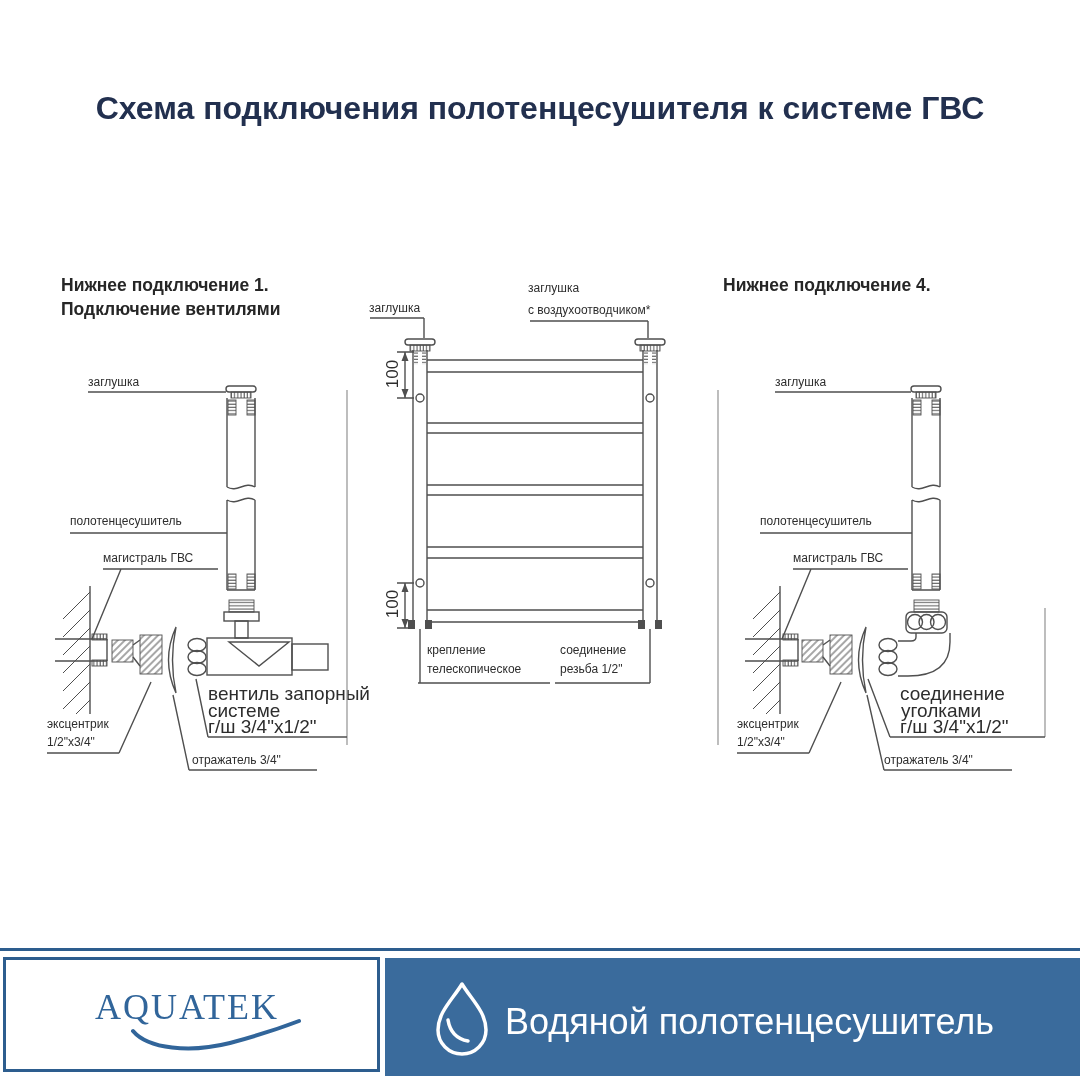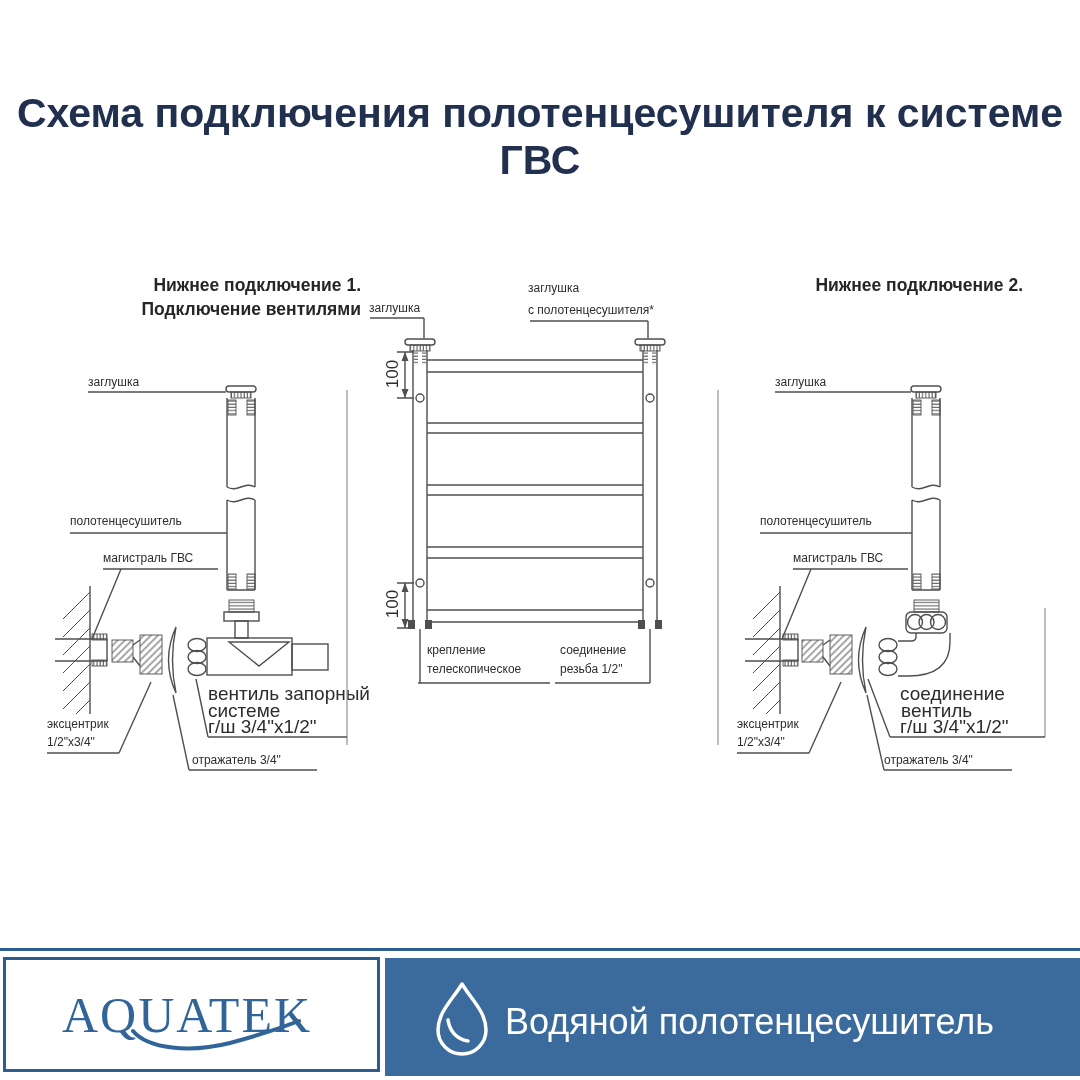--- a/index.html
+++ b/index.html
@@ -1,89 +1,89 @@
 <!DOCTYPE html>
 <html style="--title: #22304f; --label: #2d2d2d; --line: #4f4f4f; --banner: #3a6b9c; --frame: #2d5d8e; --brand: #31659a;"><head>
 <meta charset="utf-8">
 <style>
   html,body{margin:0;padding:0;background:#fff}
   .page{position:relative;width:1080px;height:1080px;background:#fff;overflow:hidden;
         font-family:"Liberation Sans",sans-serif}
   .title{position:absolute;left:0;top:90px;width:1080px;text-align:center;
-         font-size:41px;font-weight:bold;color:var(--title);z-index:3}
-  .hdr{position:absolute;width:300px;text-align:right;font-weight:bold;
+         font-size:32px;font-weight:bold;color:var(--title);z-index:3}
+  .hdr{position:absolute;width:300px;text-align:left;font-weight:bold;
        font-size:17.5px;color:#262626;z-index:3;line-height:18px}
   .hdr .h2{margin-top:6px}
   .lbl{position:absolute;font-size:12px;line-height:17px;color:var(--label);
        white-space:nowrap;z-index:3}
   .lbl3{font-size:19px;line-height:16.5px}
   .dim{position:absolute;width:34px;text-align:center;font-size:17px;color:var(--label);
        transform:rotate(-90deg);z-index:3}
   .art{position:absolute;left:0;top:0;z-index:4;pointer-events:none}
   .s{stroke:var(--line);stroke-width:1.4;fill:none}
   .so{stroke:var(--line);stroke-width:.9}
   .thin2{stroke:var(--line);stroke-width:1;fill:none}
   .ph{stroke:var(--line);stroke-width:1}
   .sf{fill:var(--line);stroke:none}
   .div{stroke:#9b9b9b;stroke-width:1.3;fill:none}
   .brandS{stroke:var(--brand);stroke-width:4;fill:none;stroke-linecap:round}
   .w{stroke:#fff;stroke-width:3.5;fill:none;stroke-linecap:round;stroke-linejoin:round}
   .rule{position:absolute;left:0;top:948px;width:1080px;height:2.5px;background:var(--frame);z-index:1}
   .logoBox{position:absolute;left:3px;top:957px;width:371px;height:109px;background:#fff;
            border:3px solid var(--frame);z-index:1}
   .brand{position:absolute;left:3px;top:986px;width:368px;text-align:center;z-index:3;
-         font-family:"Liberation Serif",serif;font-size:50px;font-weight:500;
+         font-family:"Liberation Serif",serif;font-size:36px;font-weight:500;
          color:var(--brand);letter-spacing:2px}
   .banner{position:absolute;left:385px;top:958px;width:695px;height:118px;
           background:var(--banner);z-index:1}
   .product{position:absolute;left:505px;top:1000px;font-size:36px;line-height:44px;
            color:#fff;z-index:3}
 </style>
 </head>
 <body>
 
 <div class="page">
 
   <div class="title">Схема подключения полотенцесушителя к системе ГВС</div>
 
   <div class="hdr" style="left:61px;top:276px">
     <div>Нижнее подключение 1.</div>
     <div class="h2">Подключение вентилями</div>
   </div>
   <div class="hdr" style="left:723px;top:276px">
-    <div>Нижнее подключение 2.</div>
+    <div>Нижнее подключение 4.</div>
   </div>
 
   <div class="lbl" style="left:88px;top:374px">заглушка</div>
   <div class="lbl" style="left:70px;top:513px">полотенцесушитель</div>
   <div class="lbl" style="left:103px;top:550px">магистраль ГВС</div>
   <div class="lbl" style="left:47px;top:716px">эксцентрик</div>
   <div class="lbl" style="left:47px;top:734px">1/2"х3/4"</div>
   <div class="lbl lbl3" style="left:208px;top:686px">вентиль запорный</div>
   <div class="lbl lbl3" style="left:208px;top:703px">системе</div>
   <div class="lbl lbl3" style="left:208px;top:719px">г/ш 3/4"х1/2"</div>
   <div class="lbl" style="left:192px;top:752px">отражатель 3/4"</div>
 
   <div class="lbl" style="left:369px;top:300px">заглушка</div>
   <div class="lbl" style="left:528px;top:280px">заглушка</div>
-  <div class="lbl" style="left:528px;top:302px">с полотенцесушителя*</div>
+  <div class="lbl" style="left:528px;top:302px">с воздухоотводчиком*</div>
   <div class="dim" style="left:376px;top:364px">100</div>
   <div class="dim" style="left:376px;top:594px">100</div>
   <div class="lbl" style="left:427px;top:642px">крепление</div>
   <div class="lbl" style="left:427px;top:661px">телескопическое</div>
   <div class="lbl" style="left:560px;top:642px">соединение</div>
   <div class="lbl" style="left:560px;top:661px">резьба 1/2"</div>
 
   <div class="lbl" style="left:775px;top:374px">заглушка</div>
   <div class="lbl" style="left:760px;top:513px">полотенцесушитель</div>
   <div class="lbl" style="left:793px;top:550px">магистраль ГВС</div>
   <div class="lbl" style="left:737px;top:716px">эксцентрик</div>
   <div class="lbl" style="left:737px;top:734px">1/2"х3/4"</div>
   <div class="lbl lbl3" style="left:900px;top:686px">соединение</div>
-  <div class="lbl lbl3" style="left:901px;top:703px">вентиль</div>
+  <div class="lbl lbl3" style="left:901px;top:703px">уголками</div>
   <div class="lbl lbl3" style="left:900px;top:719px">г/ш 3/4"х1/2"</div>
   <div class="lbl" style="left:884px;top:752px">отражатель 3/4"</div>
 
   <div class="rule"></div>
   <div class="logoBox"></div>
   <div class="brand">AQUATEK</div>
   <div class="banner"></div>
   <div class="product">Водяной полотенцесушитель</div>
 
   <svg class="art" width="1080" height="1080" viewBox="0 0 1080 1080">

